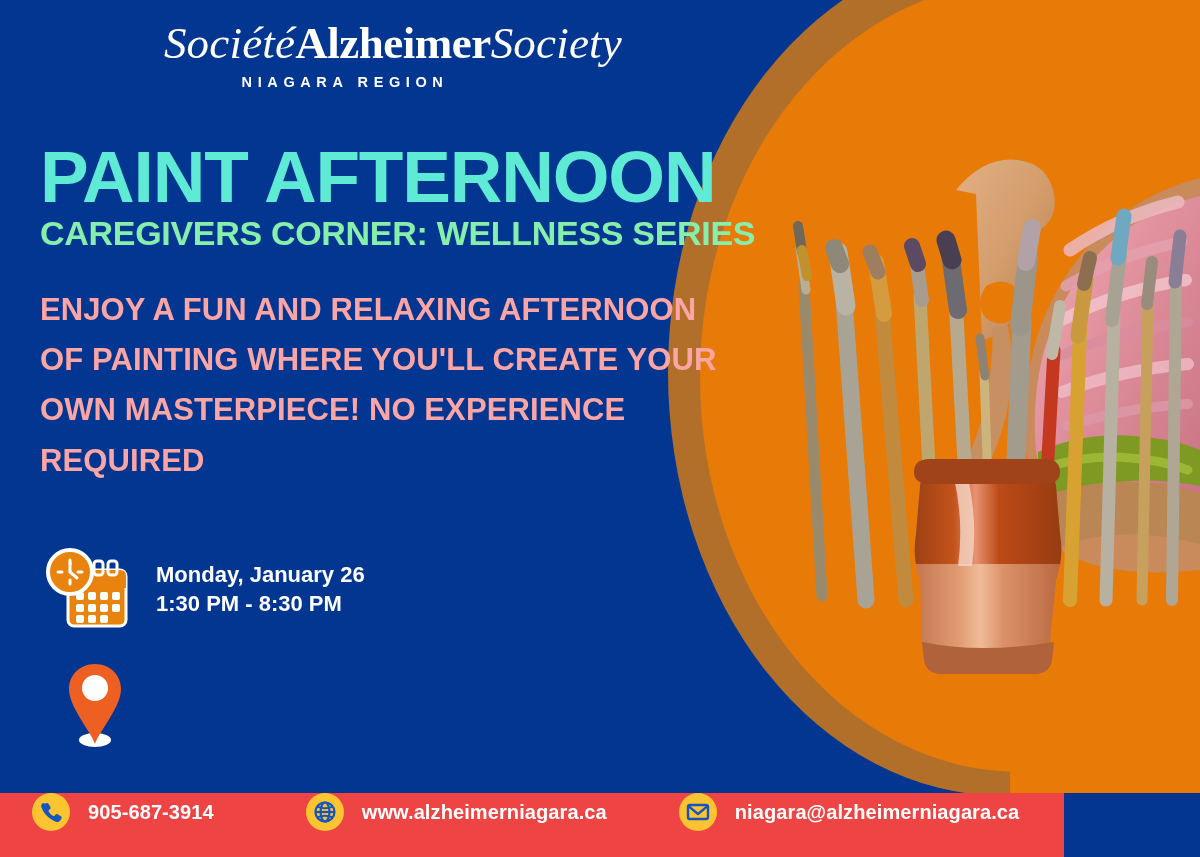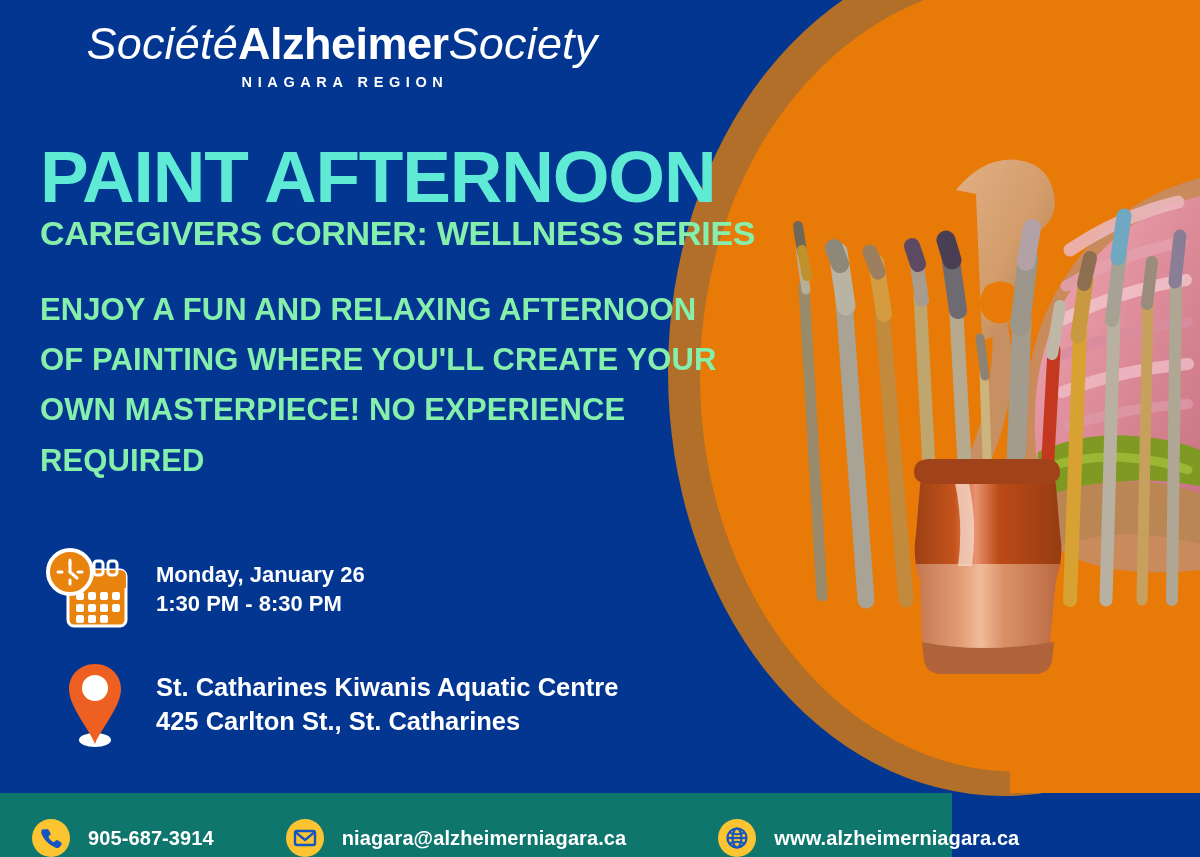--- a/index.html
+++ b/index.html
@@ -57,25 +57,26 @@
 
   
   .logo {
     position:absolute;
     left:62px; top:20px;
     z-index:20;
     width:560px;
     text-align:center;
   }
   .logo-line {
-    font-family:Liberation Sans, sans-serif;
+    font-family:Liberation Serif, serif;
     color:#ffffff;
     font-size:45px;
     line-height:1.06;
     white-space:nowrap;
+    text-align:right;
   }
   .logo-soc   { font-style:italic; font-weight:400; letter-spacing:.2px; }
   .logo-alz   { font-style:normal; font-weight:700; letter-spacing:-.5px; }
   .logo-sty   { font-style:italic; font-weight:400; letter-spacing:.2px; }
   .logo-sub {
     color:#ffffff;
     font-family:"Liberation Sans", sans-serif;
     font-size:14.5px;
     font-weight:700;
     letter-spacing:5.6px;
@@ -106,21 +107,21 @@
     line-height:1;
     white-space:nowrap;
   }
 
   
   .blurb {
     position:absolute;
     left:40px; top:285px;
     z-index:20;
     width:680px;
-    color:#86efac;
+    color:#fca5a5;
     font-size:31px;
     font-weight:700;
     line-height:1.62;
     letter-spacing:.1px;
   }
 
   
   .info-row {
     position:absolute;
     z-index:20;
@@ -140,25 +141,25 @@
     font-weight:700;
     line-height:1.33;
     white-space:nowrap;
   }
   .info-loc .info-text { font-size:25.5px; }
 
   
   .footer {
     position:absolute;
     left:0; bottom:0;
-    width:952px; height:64px;
-    background:#0f766e;
+    width:1064px; height:64px;
+    background:#ef4444;
     z-index:30;
     display:flex;
-    align-items:flex-end;
+    align-items:flex-start;
   }
   .foot-item {
     display:flex;
     align-items:center;
     white-space:nowrap;
   }
   .foot-phone { margin-left:32px; }
   .foot-mail  { margin-left:72px; }
   .foot-web   { margin-left:92px; }
   .foot-label {
@@ -364,52 +365,48 @@
       <div>1:30 PM - 8:30 PM</div>
     </div>
   </div>
 
   <div class="info-row info-loc">
     <svg class="info-icon" width="58" height="90" viewBox="0 0 58 90">
       <ellipse cx="29" cy="80" rx="16" ry="7" fill="#FFFFFF"></ellipse>
       <path d="M29 4 C14 4 3 15 3 29 C3 47 24 70 29 84 C34 70 55 47 55 29 C55 15 44 4 29 4 Z" fill="#EE6022"></path>
       <circle cx="29" cy="28" r="13" fill="#FFFFFF"></circle>
     </svg>
-    <div class="info-text">
-      <div>St. Catharines Kiwanis Aquatic Centre</div>
-      <div>425 Carlton St., St. Catharines</div>
-    </div>
   </div>
 
   <div class="footer">
 
     <div class="foot-item foot-phone">
       <svg class="foot-icon" width="38" height="38" viewBox="0 0 38 38">
         <circle cx="19" cy="19" r="19" fill="#FCC431"></circle>
         <path d="M13.4 10.6 c1.1 -0.9 2.5 -0.7 3.2 0.5 l1.7 2.7 c0.5 0.8 0.4 1.9 -0.4 2.5 l-1 0.8 c-0.4 0.3 -0.5 0.8 -0.3 1.2 c1 2.1 2.7 3.8 4.8 4.8 c0.4 0.2 0.9 0.1 1.2 -0.3 l0.8 -1 c0.6 -0.8 1.7 -0.9 2.5 -0.4 l2.7 1.7 c1.2 0.7 1.4 2.1 0.5 3.2 l-1.2 1.4 c-1 1.2 -2.7 1.6 -4.2 1 c-3.3 -1.3 -6.2 -3.2 -8.6 -5.6 c-2.4 -2.4 -4.3 -5.3 -5.6 -8.6 c-0.6 -1.5 -0.2 -3.2 1 -4.2 z" fill="#1555C0"></path>
       </svg>
       <span class="foot-label">905-687-3914</span>
-    </div>
-
-    <div class="foot-item foot-mail">
-      <svg class="foot-icon" width="38" height="38" viewBox="0 0 38 38">
-        <circle cx="19" cy="19" r="19" fill="#FCC431"></circle>
-        <rect x="9" y="12" width="20" height="14" rx="2" fill="none" stroke="#1555C0" stroke-width="2.4"></rect>
-        <path d="M9.8 13.4 L19 21 L28.2 13.4" fill="none" stroke="#1555C0" stroke-width="2.4" stroke-linejoin="round"></path>
-      </svg>
-      <span class="foot-label">niagara@alzheimerniagara.ca</span>
     </div>
 
     <div class="foot-item foot-web">
       <svg class="foot-icon" width="38" height="38" viewBox="0 0 38 38">
         <circle cx="19" cy="19" r="19" fill="#FCC431"></circle>
         <circle cx="19" cy="19" r="9.5" fill="none" stroke="#1555C0" stroke-width="2.2"></circle>
         <ellipse cx="19" cy="19" rx="4.4" ry="9.5" fill="none" stroke="#1555C0" stroke-width="2.2"></ellipse>
         <path d="M9.8 19 L28.2 19" stroke="#1555C0" stroke-width="2.2"></path>
         <path d="M11.4 13.6 q7.6 3.4 15.2 0" fill="none" stroke="#1555C0" stroke-width="2"></path>
         <path d="M11.4 24.4 q7.6 -3.4 15.2 0" fill="none" stroke="#1555C0" stroke-width="2"></path>
       </svg>
       <span class="foot-label">www.alzheimerniagara.ca</span>
     </div>
 
+    <div class="foot-item foot-mail">
+      <svg class="foot-icon" width="38" height="38" viewBox="0 0 38 38">
+        <circle cx="19" cy="19" r="19" fill="#FCC431"></circle>
+        <rect x="9" y="12" width="20" height="14" rx="2" fill="none" stroke="#1555C0" stroke-width="2.4"></rect>
+        <path d="M9.8 13.4 L19 21 L28.2 13.4" fill="none" stroke="#1555C0" stroke-width="2.4" stroke-linejoin="round"></path>
+      </svg>
+      <span class="foot-label">niagara@alzheimerniagara.ca</span>
+    </div>
+
   </div>
 
 </div>
 
 </body></html>

